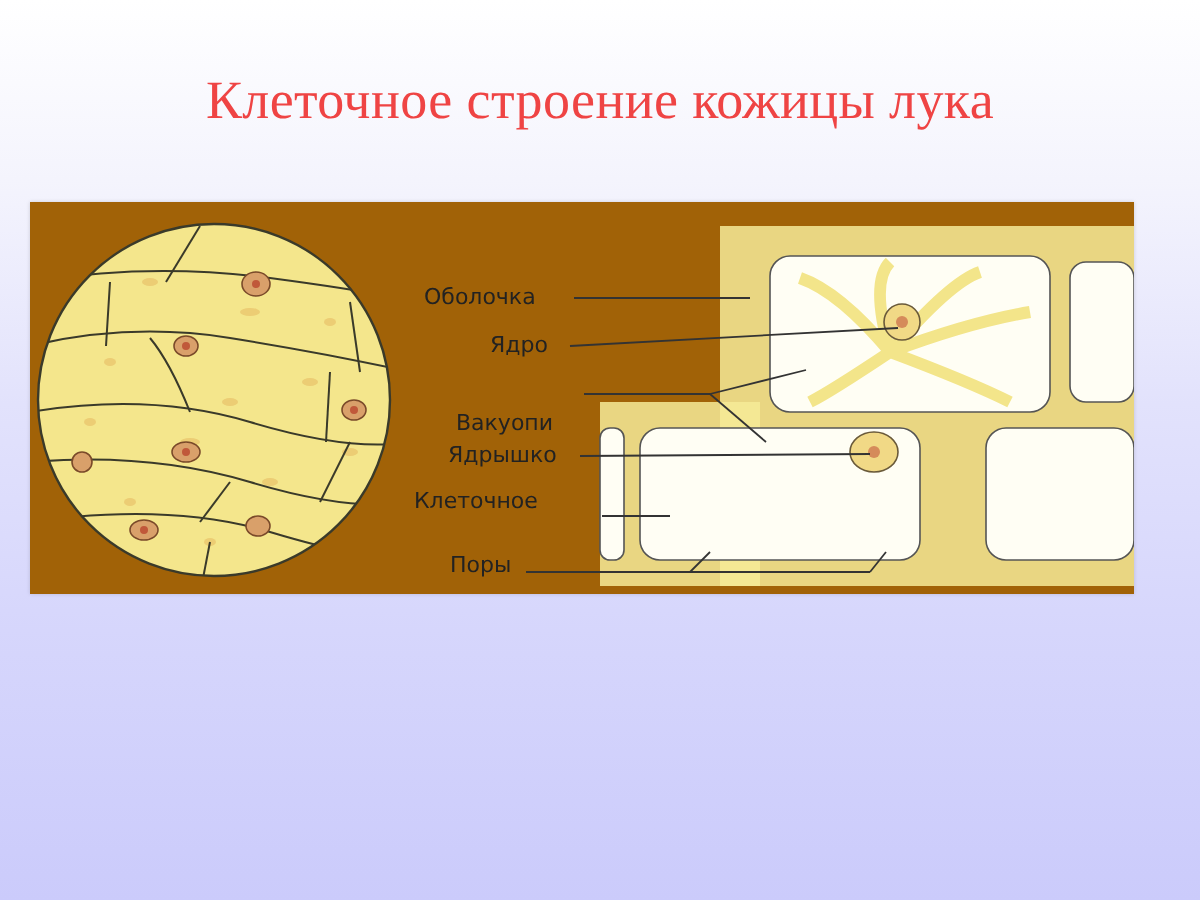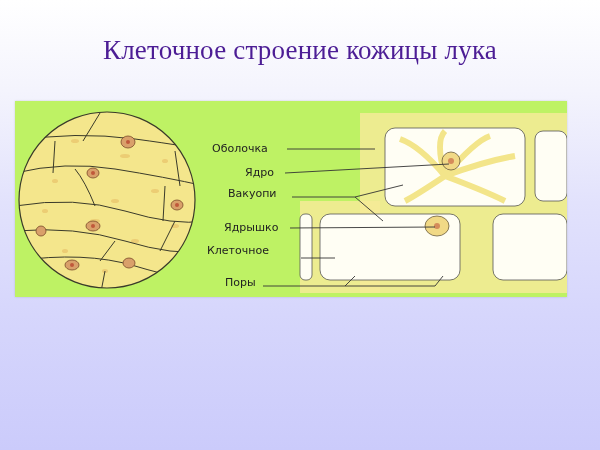--- a/index.html
+++ b/index.html
@@ -3,26 +3,26 @@
 <meta charset="utf-8">
 <style>
   html, body { margin: 0; padding: 0; }
   body {
     width: 600px; height: 450px; overflow: hidden; position: relative;
     background: linear-gradient(to bottom, #ffffff 0%, #f4f4fd 20%, #e2e2fc 45%, #d6d6fc 70%, #cbcbfb 100%);
     font-family: "Liberation Sans", sans-serif;
   }
   .slide-title {
     position: absolute; left: 0; top: 35px; width: 600px; text-align: center;
-    font-family: "Liberation Serif", serif; font-size: 27px; color: #4c1d95;
+    font-family: "Liberation Serif", serif; font-size: 27px; color: #ef4444;
     letter-spacing: 0.2px;
   }
   .figure {
     position: absolute; left: 15px; top: 101px; width: 552px; height: 196px;
-    background: #bef264; box-shadow: 0 0 2px rgba(0,0,0,0.15);
+    background: #a16207; box-shadow: 0 0 2px rgba(0,0,0,0.15);
   }
   .figure svg { position: absolute; left: 0; top: 0; }
   .label {
     position: absolute; font-family: "DejaVu Sans", sans-serif;
     font-size: 11px; color: #222; line-height: 13px; white-space: nowrap;
   }
 </style>
 </head>
 <body>
 
@@ -112,17 +112,17 @@
         <line x1="286" y1="157" x2="320" y2="157"></line>
         <line x1="248" y1="185" x2="420" y2="185"></line>
         <line x1="330" y1="185" x2="340" y2="175"></line>
         <line x1="420" y1="185" x2="428" y2="175"></line>
       </g>
     </g>
   </svg>
 
   <div class="label" style="left:197px;top:41px;">Оболочка</div>
   <div class="label" style="left:230px;top:65px;text-align:right;">Ядро</div>
-  <div class="label" style="left:213px;top:86px;">Вакуопи</div>
+  <div class="label" style="left:213px;top:104px;">Вакуопи</div>
   <div class="label" style="left:209px;top:120px;">Ядрышко</div>
   <div class="label" style="left:192px;top:143px;">Клеточное</div>
   <div class="label" style="left:210px;top:175px;">Поры</div>
 </div>
 
 </body></html>

